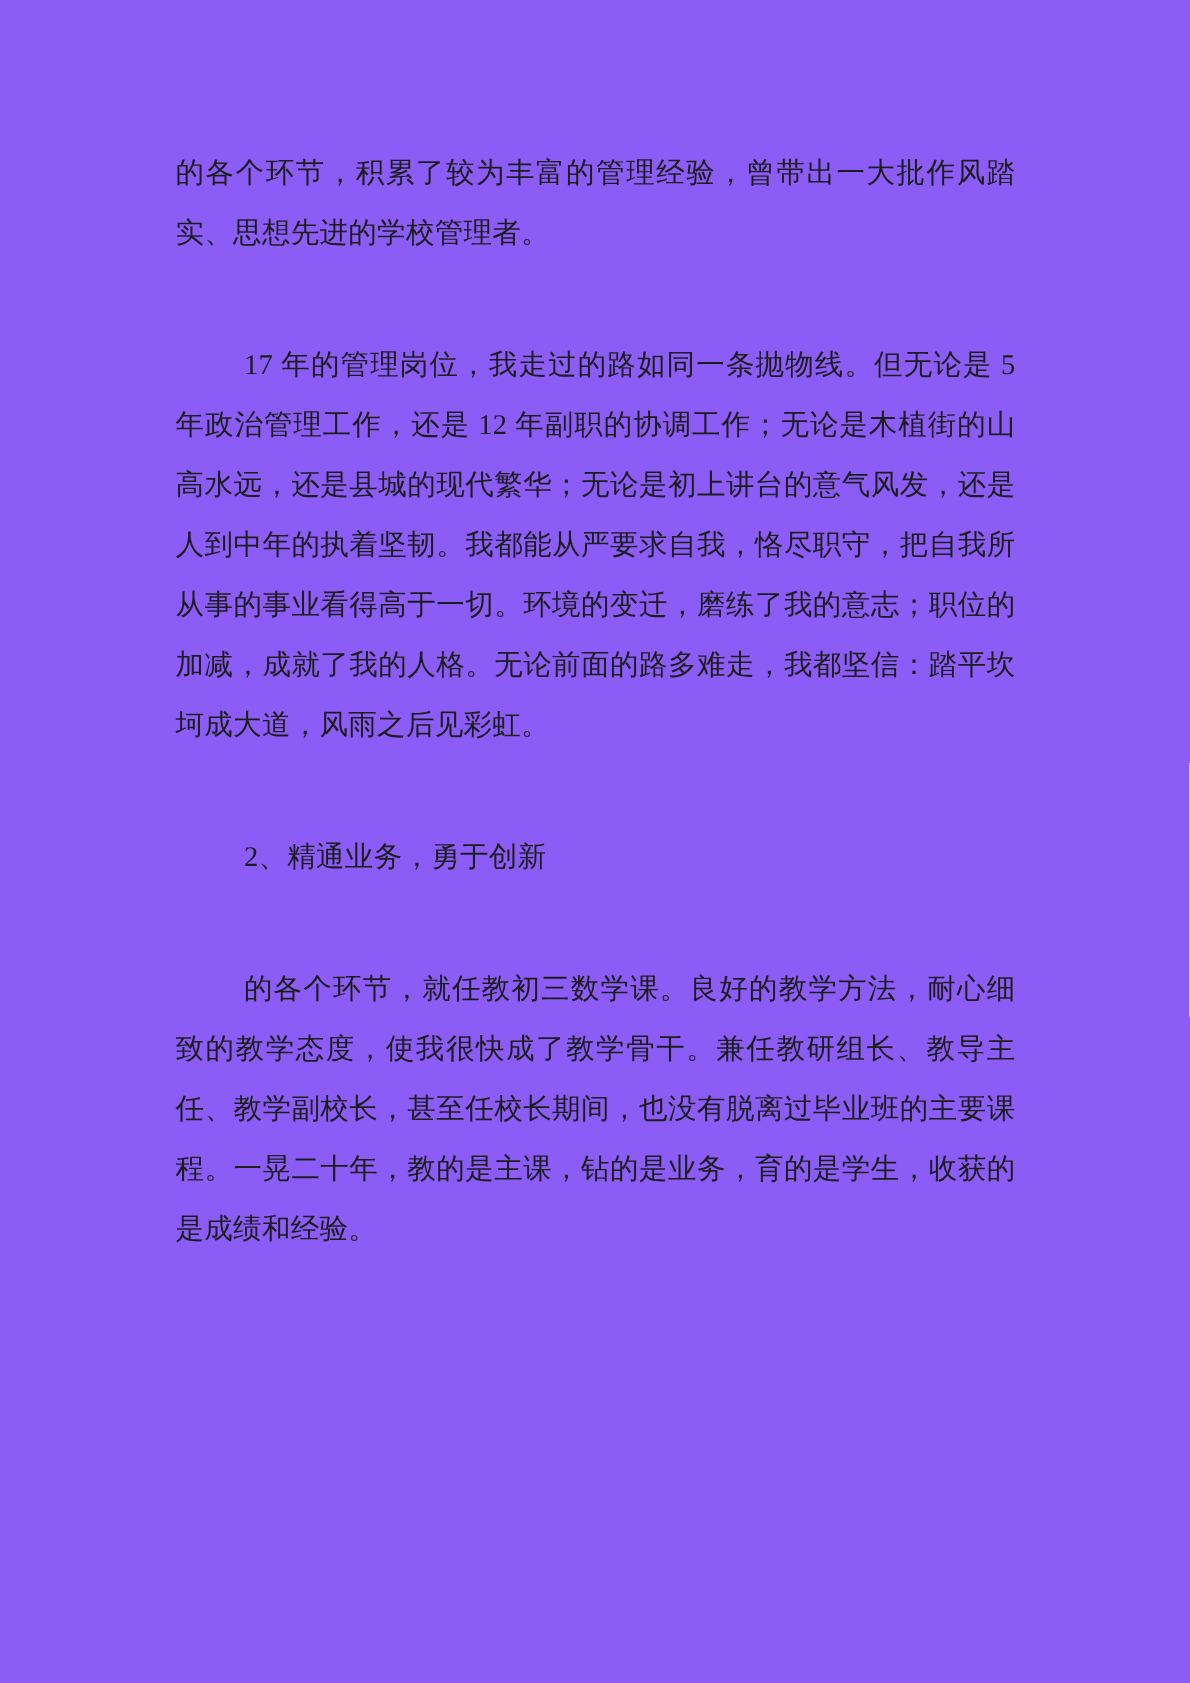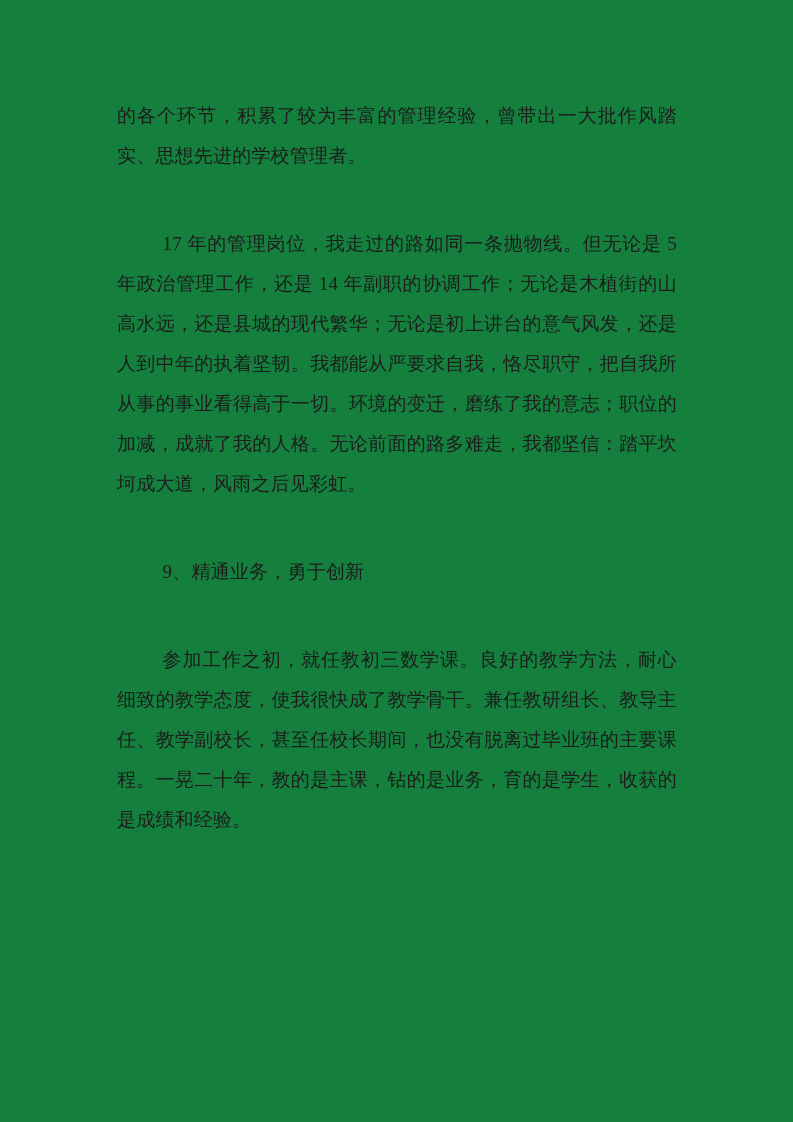--- a/index.html
+++ b/index.html
@@ -11,21 +11,21 @@
       width: 793px;
       height: 1122px;
       overflow: hidden;
       font-family: "Liberation Serif", "DejaVu Serif", serif;
     }
     .page {
       box-sizing: border-box;
       width: 793px;
       height: 1122px;
       padding: 96px 116px 0 117px;
-      background: #15803d;
+      background: #8b5cf6;
       color: #1c1c1c;
       overflow: hidden;
     }
     .para {
       margin: 0 0 48px 0;
       font-size: 19px;
       line-height: 40px;
       text-align: justify;
       letter-spacing: 0.2px;
       word-break: break-all;
@@ -36,19 +36,19 @@
     .para.heading {
       text-align: left;
     }
   </style>
 </head>
 <body>
 
 <div class="page">
   <p class="para">的各个环节，积累了较为丰富的管理经验，曾带出一大批作风踏实、思想先进的学校管理者。</p>
 
-  <p class="para indent">17 年的管理岗位，我走过的路如同一条抛物线。但无论是 5 年政治管理工作，还是 14 年副职的协调工作；无论是木植街的山高水远，还是县城的现代繁华；无论是初上讲台的意气风发，还是人到中年的执着坚韧。我都能从严要求自我，恪尽职守，把自我所从事的事业看得高于一切。环境的变迁，磨练了我的意志；职位的加减，成就了我的人格。无论前面的路多难走，我都坚信：踏平坎坷成大道，风雨之后见彩虹。</p>
+  <p class="para indent">17 年的管理岗位，我走过的路如同一条抛物线。但无论是 5 年政治管理工作，还是 12 年副职的协调工作；无论是木植街的山高水远，还是县城的现代繁华；无论是初上讲台的意气风发，还是人到中年的执着坚韧。我都能从严要求自我，恪尽职守，把自我所从事的事业看得高于一切。环境的变迁，磨练了我的意志；职位的加减，成就了我的人格。无论前面的路多难走，我都坚信：踏平坎坷成大道，风雨之后见彩虹。</p>
 
-  <p class="para indent heading">9、精通业务，勇于创新</p>
+  <p class="para indent heading">2、精通业务，勇于创新</p>
 
-  <p class="para indent">参加工作之初，就任教初三数学课。良好的教学方法，耐心细致的教学态度，使我很快成了教学骨干。兼任教研组长、教导主任、教学副校长，甚至任校长期间，也没有脱离过毕业班的主要课程。一晃二十年，教的是主课，钻的是业务，育的是学生，收获的是成绩和经验。</p>
+  <p class="para indent">的各个环节，就任教初三数学课。良好的教学方法，耐心细致的教学态度，使我很快成了教学骨干。兼任教研组长、教导主任、教学副校长，甚至任校长期间，也没有脱离过毕业班的主要课程。一晃二十年，教的是主课，钻的是业务，育的是学生，收获的是成绩和经验。</p>
 
 </div>
 
 </body></html>

